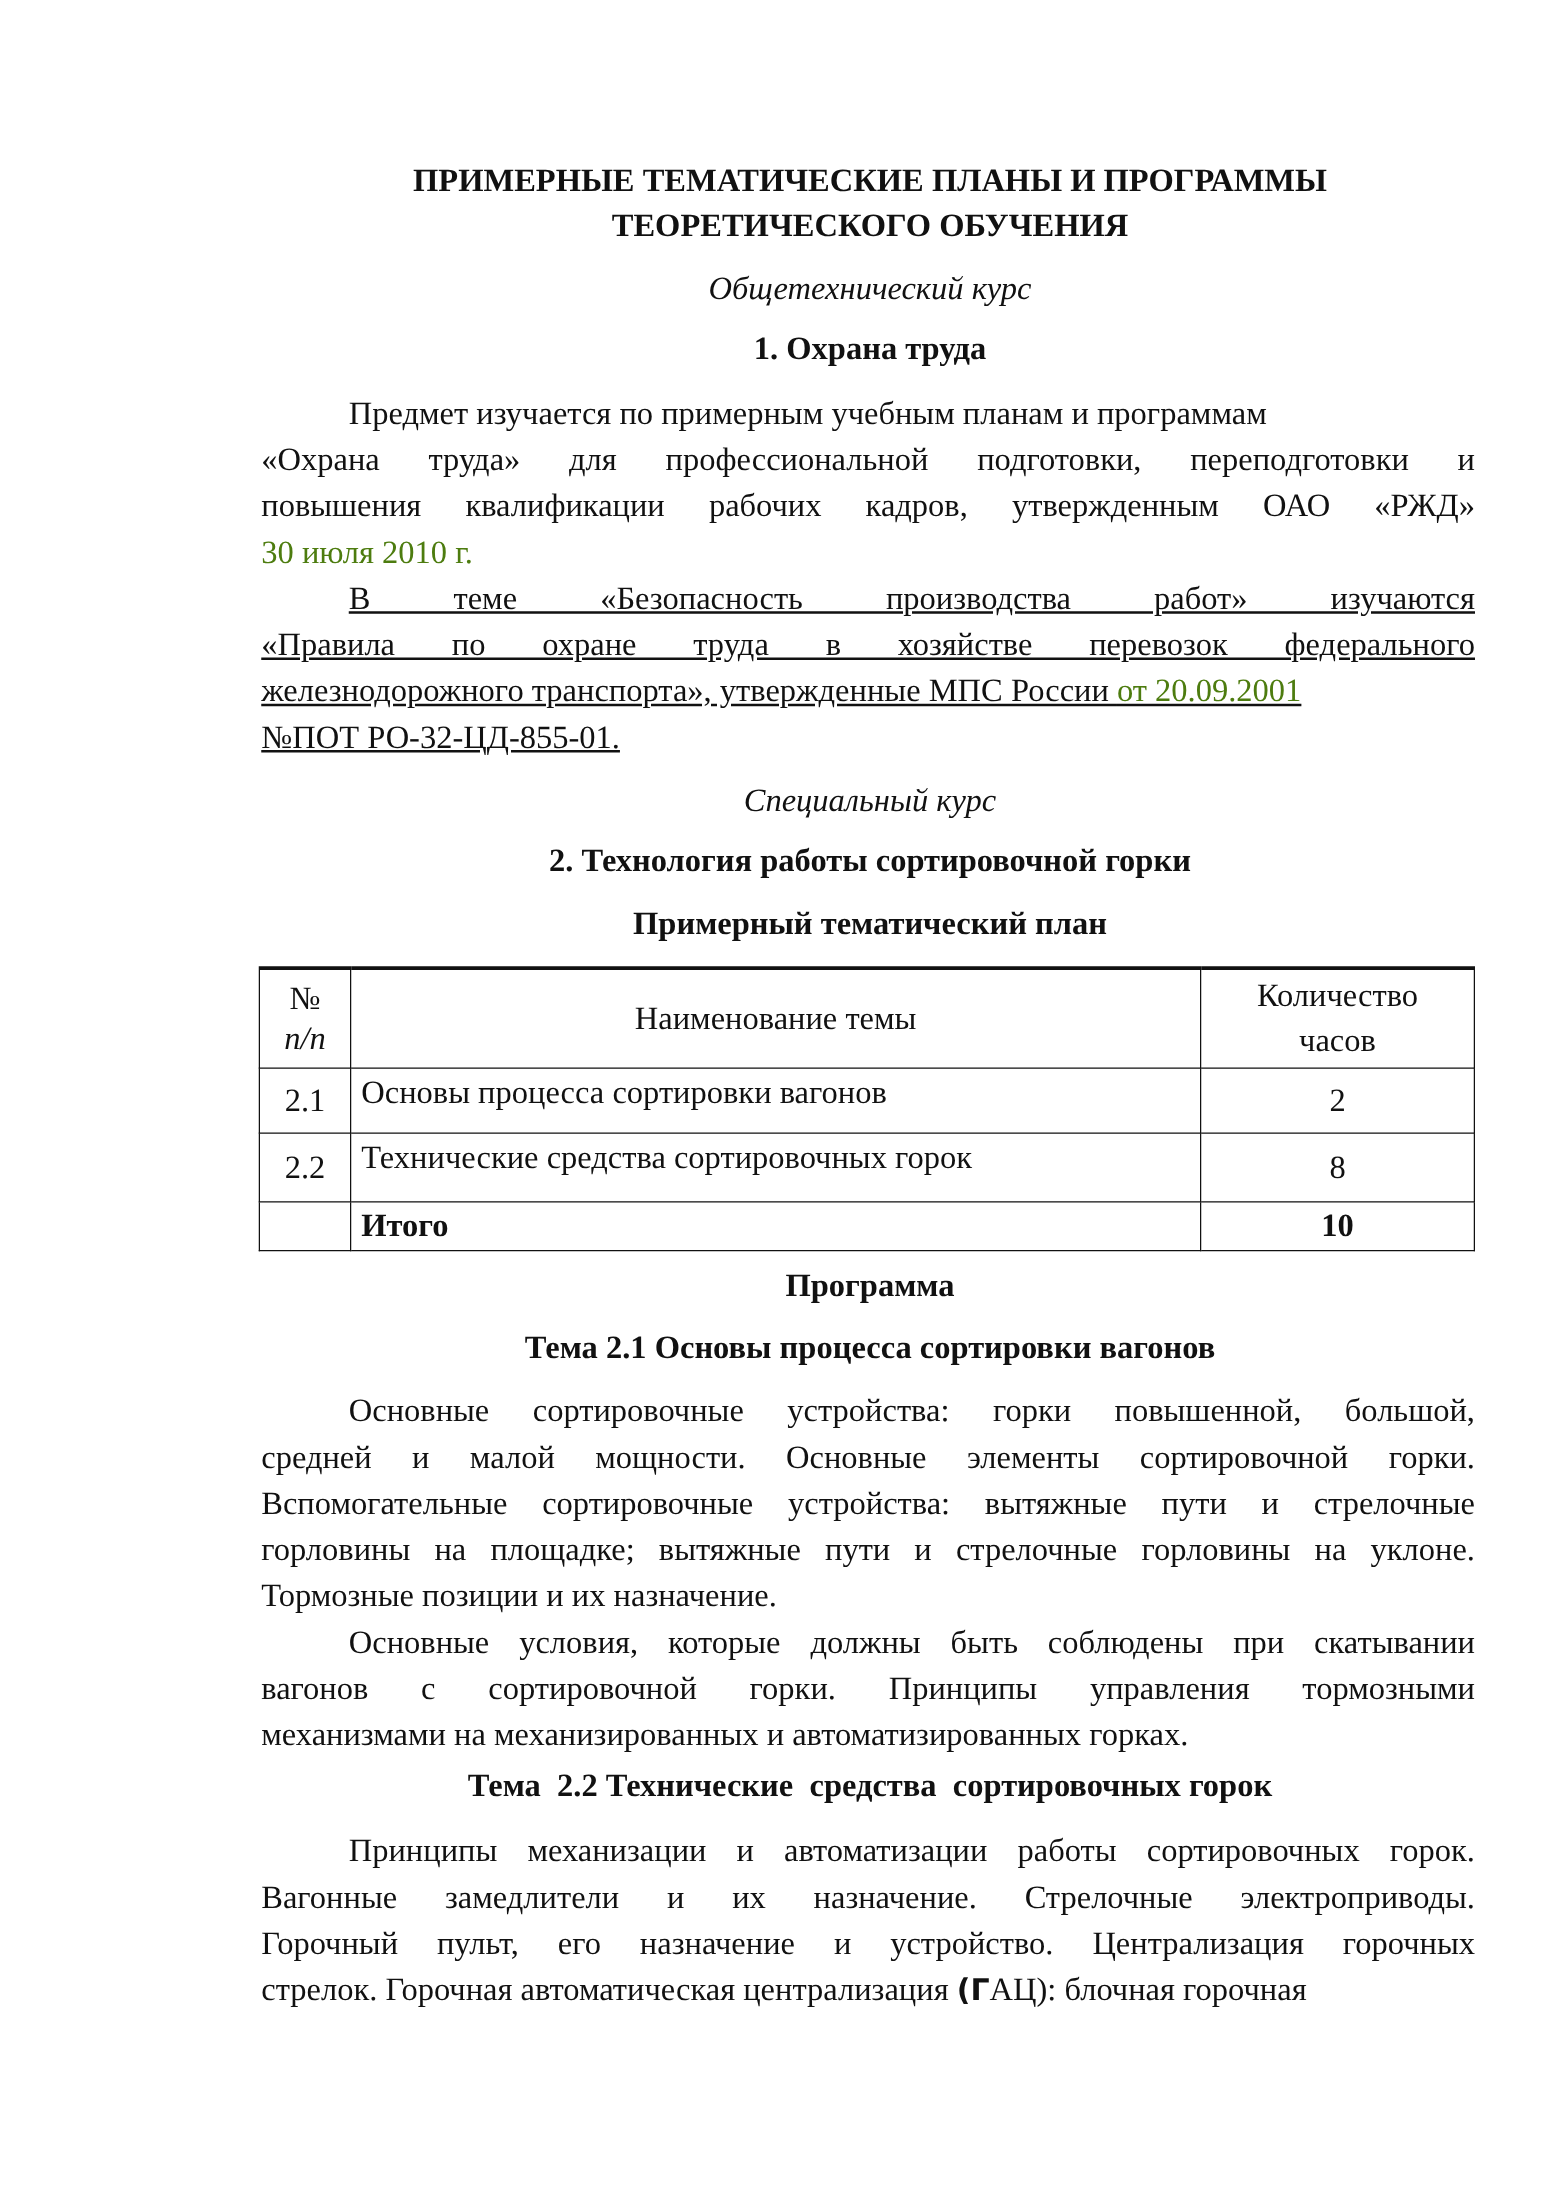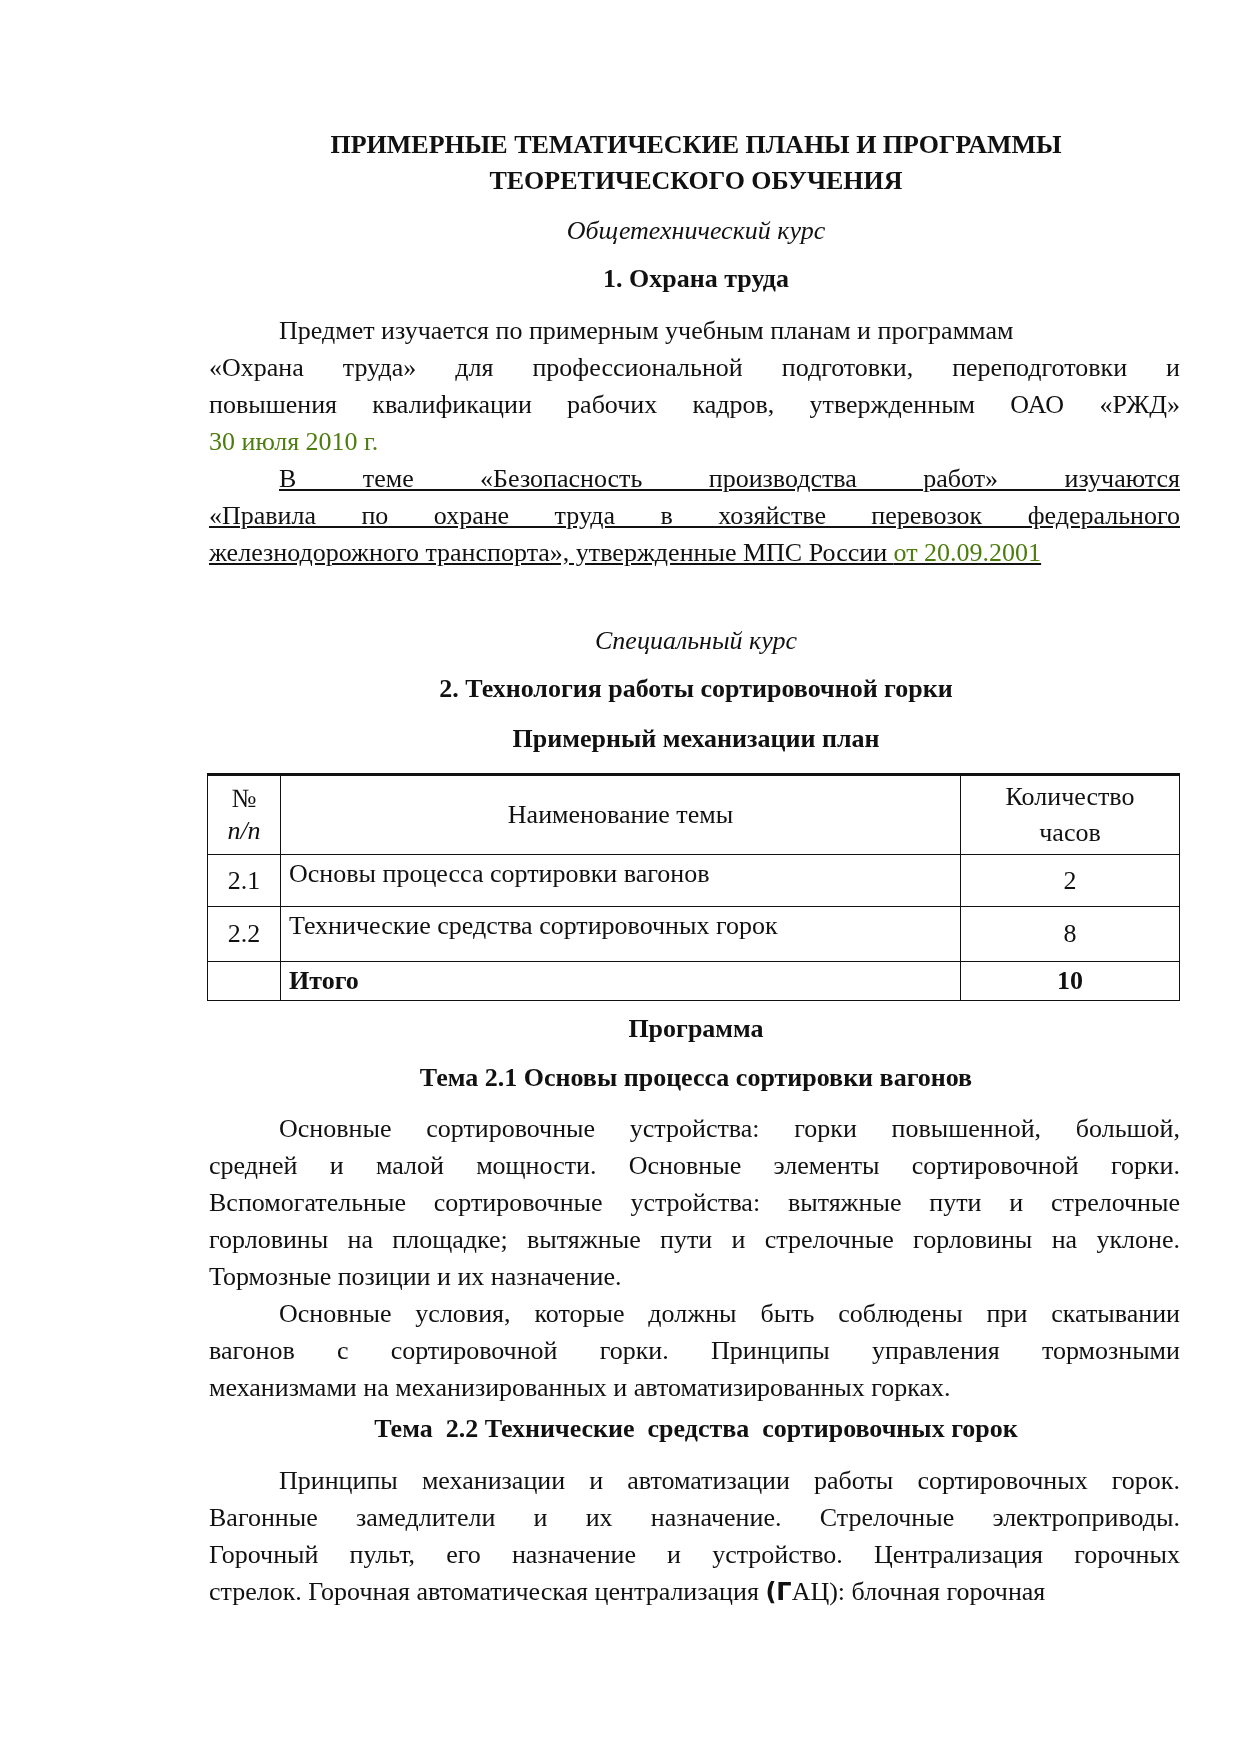--- a/index.html
+++ b/index.html
@@ -112,25 +112,26 @@
     <span class="line left indent">Предмет изучается по примерным учебным планам и программам</span>
     <span class="line justify">«Охрана труда» для профессиональной подготовки, переподготовки и</span>
     <span class="line justify">повышения квалификации рабочих кадров, утвержденным ОАО «РЖД»</span>
     <span class="line left red">30 июля 2010 г.</span>
   </div>
 
   <div class="abs para" style="top:460px;text-decoration:underline;">
     <span class="line justify indent">В теме «Безопасность производства работ» изучаются</span>
     <span class="line justify">«Правила по охране труда в хозяйстве перевозок федерального</span>
     <span class="line left"><span>железнодорожного транспорта»,  утвержденные МПС России </span><span class="red">от 20.09.2001</span></span>
+    <span class="line left">№ПОТ РО-32-ЦД-855-01.</span>
   </div>
 
   <div class="abs italic-head center" style="top:624px;">Специальный курс</div>
   <div class="abs bold-head center" style="top:672px;text-align:center;">2. Технология работы сортировочной горки</div>
-  <div class="abs bold-head center" style="top:722px;">Примерный механизации план</div>
+  <div class="abs bold-head center" style="top:722px;">Примерный тематический план</div>
 
   <table class="plan-table">
     <tbody>
         <tr class="head">
       <td class="c-num num-head">
         <span style="display:block;">№</span>
         <span class="np">п/п</span>
       </td>
       <td class="c-name center">Наименование темы</td>
       <td class="c-hours hours-head">

